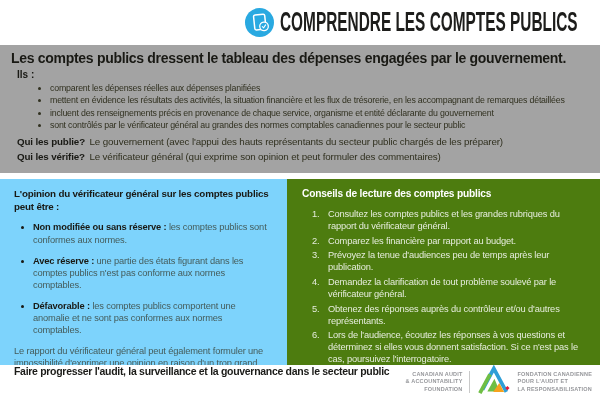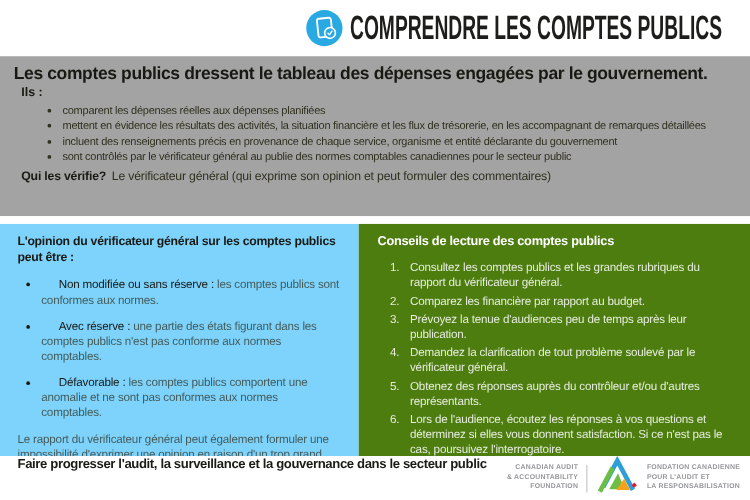--- a/index.html
+++ b/index.html
@@ -60,21 +60,21 @@
   }
   .opinion-title {
     font-size:9.8px; font-weight:bold; letter-spacing:-0.2px;
     line-height:1.3; color:#191914;
   }
   .opinion-list {
     list-style:disc outside; margin:8px 0 0; padding-left:19px;
     font-size:9.3px; letter-spacing:-0.15px; line-height:1.3; color:#191914;
   }
   .opinion-list li { margin-bottom:9px; }
-  .opinion-term { font-weight:normal; color:#191914;margin-left:14px; }
+  .opinion-term { font-weight:bold; color:#191914; }
   .opinion-desc { color:rgba(42,34,12,0.68); }
   .opinion-note {
     margin-top:3px; font-size:9.3px; letter-spacing:-0.15px;
     line-height:1.3; color:rgba(42,34,12,0.68);
   }
 
   .tips-panel {
     flex:1; background:#4d7c0f; padding:9px 12px 0 15px; overflow:hidden;
   }
   .tips-title {
@@ -127,22 +127,26 @@
     <span class="app-title">COMPRENDRE LES COMPTES PUBLICS</span>
   </div>
 
   <div class="overview">
     <div class="banner-heading">Les comptes publics dressent le tableau des dépenses engagées par le gouvernement.</div>
     <div class="overview-lead">Ils :</div>
     <ul class="overview-bullets">
       <li>comparent les dépenses réelles aux dépenses planifiées</li>
       <li>mettent en évidence les résultats des activités, la situation financière et les flux de trésorerie, en les accompagnant de remarques détaillées</li>
       <li>incluent des renseignements précis en provenance de chaque service, organisme et entité déclarante du gouvernement</li>
-      <li>sont contrôlés par le vérificateur général au publie des normes comptables canadiennes pour le secteur public</li>
+      <li>sont contrôlés par le vérificateur général au grandes des normes comptables canadiennes pour le secteur public</li>
     </ul>
+    <div class="qa-line">
+      <span class="qa-q">Qui les publie?</span>
+      <span class="qa-a">Le gouvernement (avec l'appui des hauts représentants du secteur public chargés de les préparer)</span>
+    </div>
     <div class="qa-line">
       <span class="qa-q">Qui les vérifie?</span>
       <span class="qa-a">Le vérificateur général (qui exprime son opinion et peut formuler des commentaires)</span>
     </div>
   </div>
 
   <div class="section-gap"></div>
 
   <div class="columns">
 

